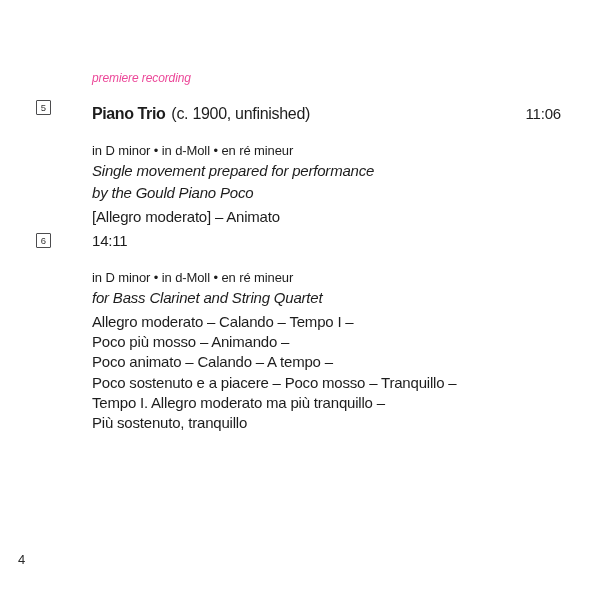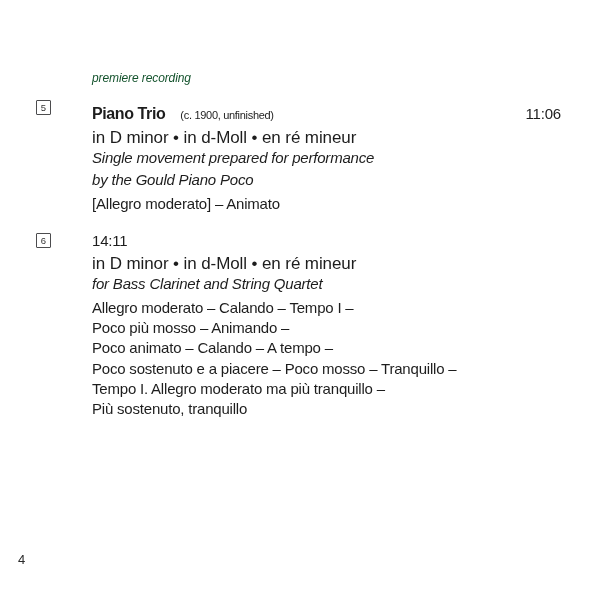--- a/index.html
+++ b/index.html
@@ -17,21 +17,21 @@
     background: #ffffff;
     overflow: hidden;
   }
   .premiere {
     position: absolute;
     left: 92px;
     top: 71px;
     font-style: italic;
     font-size: 12px;
     letter-spacing: -0.1px;
-    color: #14532d;
+    color: #ec4899;
   }
   .track {
     position: absolute;
     left: 0;
     right: 0;
     padding: 0 39px 0 92px;
   }
   .track-1 { top: 97px; }
   .track-2 { top: 230px; }
   .badge {
@@ -56,39 +56,39 @@
     align-items: baseline;
     line-height: 22px;
     white-space: nowrap;
   }
   .title {
     font-size: 16px;
     font-weight: 700;
     letter-spacing: -0.4px;
   }
   .date {
-    font-size: 11px;
+    font-size: 16px;
     font-weight: 400;
     letter-spacing: -0.3px;
-    margin-left: 15px;
+    margin-left: 6px;
   }
   .dagger {
     font-size: 11px;
     font-weight: 400;
     vertical-align: 7px;
     margin-left: 1px;
   }
   .time {
     font-size: 15px;
     font-weight: 400;
     letter-spacing: -0.2px;
   }
   .keys {
-    margin-top: 2px;
-    font-size: 17px;
+    margin-top: 16px;
+    font-size: 13px;
     line-height: 19px;
     letter-spacing: -0.1px;
   }
   .desc {
     font-size: 15px;
     line-height: 22px;
     letter-spacing: -0.2px;
     font-style: italic;
   }
   .movements {

